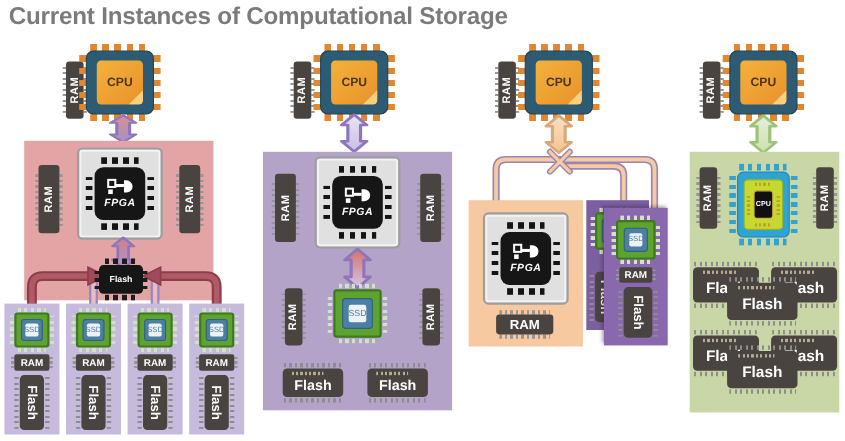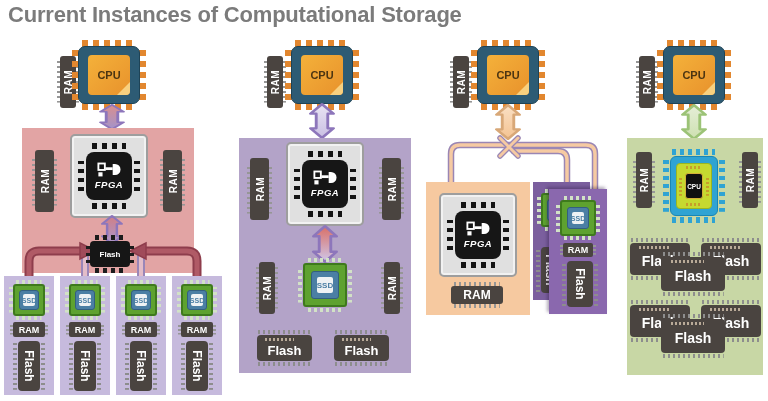--- a/index.html
+++ b/index.html
@@ -62,21 +62,21 @@
 
   
   .ssd{width:40px;height:40px;background:
     repeating-linear-gradient(90deg,#d2e2c6 0 3px,transparent 3px 6px) 50% 0/64% 4px no-repeat,
     repeating-linear-gradient(90deg,#d2e2c6 0 3px,transparent 3px 6px) 50% 100%/64% 4px no-repeat,
     repeating-linear-gradient(0deg,#d2e2c6 0 3px,transparent 3px 6px) 0 50%/4px 64% no-repeat,
     repeating-linear-gradient(0deg,#d2e2c6 0 3px,transparent 3px 6px) 100% 50%/4px 64% no-repeat;}
   .ssd .g{inset:9%;background:#5ea22f;border:2px solid #3e7a1c;border-radius:3px;}
   .ssd .b2{inset:24%;background:#4b7fa4;border:1px solid #335f80;border-radius:3px;}
   .ssd .w{inset:36%;background:#eef2f4;border-radius:2px;}
-  .ssd b{font-size:7px;font-weight:bold;color:#4b7fa4;}
+  .ssd b{font-size:7px;font-weight:normal;color:#4b7fa4;}
 
   
   .fpga{width:78px;height:84px;background-color:#e0e0e0;border:2px solid #9e9e9e;border-radius:5px;
     box-shadow:inset 0 0 0 2px #f2f2f2;
     background-image:
       repeating-linear-gradient(90deg,#141414 0 5px,transparent 5px 10px),
       repeating-linear-gradient(90deg,#141414 0 5px,transparent 5px 10px),
       repeating-linear-gradient(0deg,#141414 0 4px,transparent 4px 9px),
       repeating-linear-gradient(0deg,#141414 0 4px,transparent 4px 9px);
     background-repeat:no-repeat;

